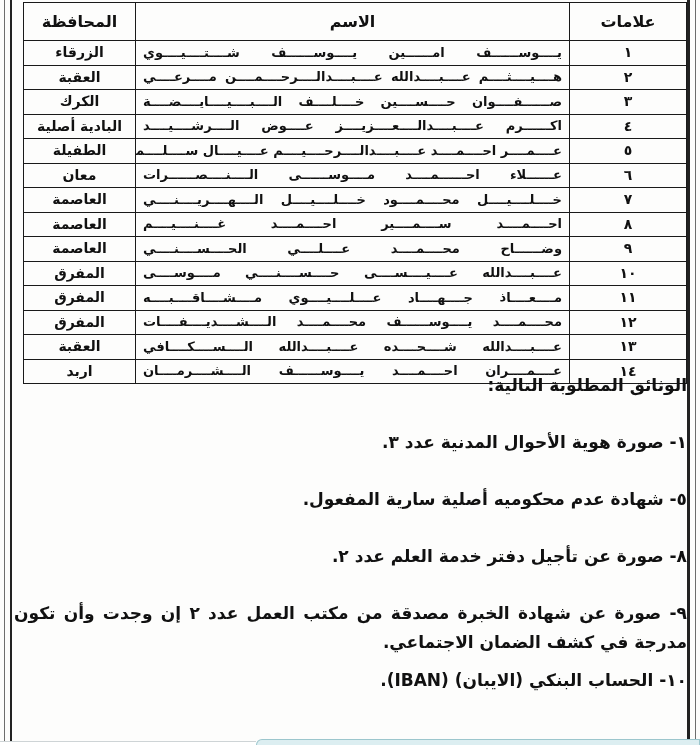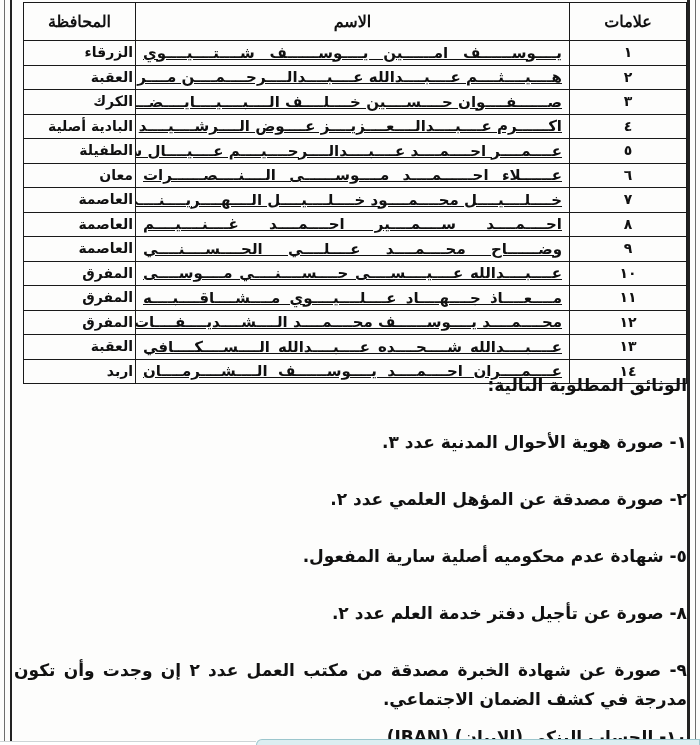--- a/index.html
+++ b/index.html
@@ -24,25 +24,25 @@
   
   table.applicants{
     position:absolute;top:2px;left:23px;width:664px;height:368px;
     border-collapse:collapse;table-layout:fixed;direction:rtl;
   }
   table.applicants th, table.applicants td{
     border:1.5px solid var(--border-color);
     vertical-align:middle;line-height:1.1;
     overflow:hidden;white-space:nowrap;
   }
-  table.applicants th{font-size:16px;text-align:center;height:38px;font-family:Liberation Serif, serif;}
+  table.applicants th{font-size:16px;text-align:center;height:38px;}
   td.cell-number{width:117px;text-align:center;font-size:14px;}
   td.cell-name{text-align:justify;text-align-last:justify;text-justify:inter-word;
-               padding:0 7px;font-size:15px;text-decoration:underline;}
-  td.cell-governorate{width:112px;text-align:right;font-size:14px;padding:0 2px;}
+               padding:0 7px;font-size:13px;}
+  td.cell-governorate{width:112px;text-align:center;font-size:14px;padding:0 2px;}
   tbody tr{height:24.5px;}
 
   
   .docs{
     position:absolute;top:371px;right:13px;width:673px;
     direction:rtl;text-align:right;font-size:17px;line-height:29px;
   }
   .docs-title{text-align:right;}
   .doc-item{text-align:justify;margin-top:28px;}   
   .doc-item:last-child{margin-top:9px;}
@@ -165,21 +165,20 @@
         </tr>
       </tbody>
   </table>
 
   <div class="docs">
     <div class="docs-title">الوثائق المطلوبة التالية:</div>
     <div>
 
         <div class="doc-item">١- صورة هوية الأحوال المدنية عدد ٣.</div>
 
-        <div class="doc-item">٢- صورة مصدقة عن المؤهل العلمي عدد ٢.</div>
 
 
 
         <div class="doc-item">٥- شهادة عدم محكوميه أصلية سارية المفعول.</div>
 
 
 
         <div class="doc-item">٨- صورة عن تأجيل دفتر خدمة العلم عدد ٢.</div>
 
         <div class="doc-item">٩- صورة عن شهادة الخبرة مصدقة من مكتب العمل عدد ٢ إن وجدت وأن تكون مدرجة في كشف الضمان الاجتماعي.</div>

